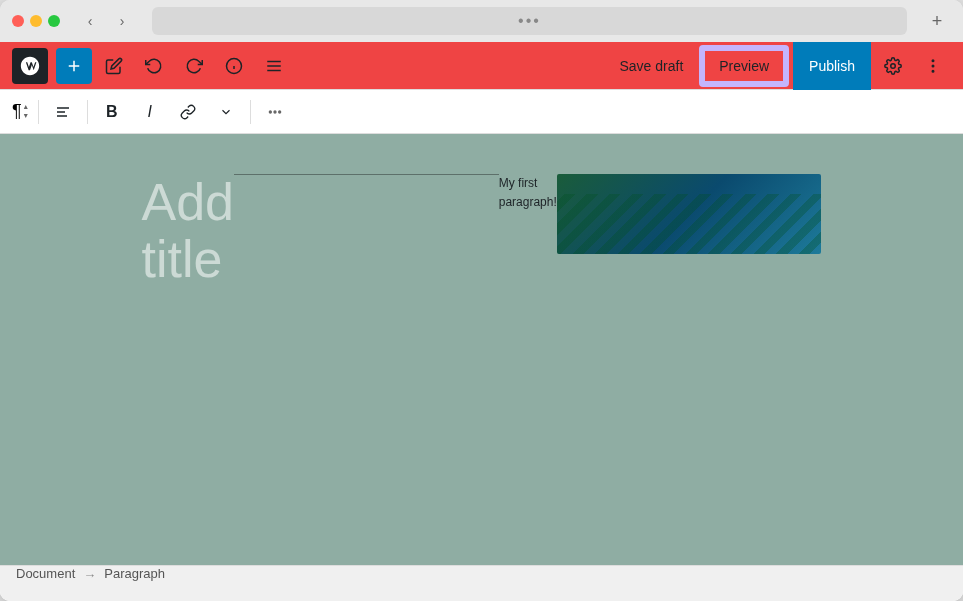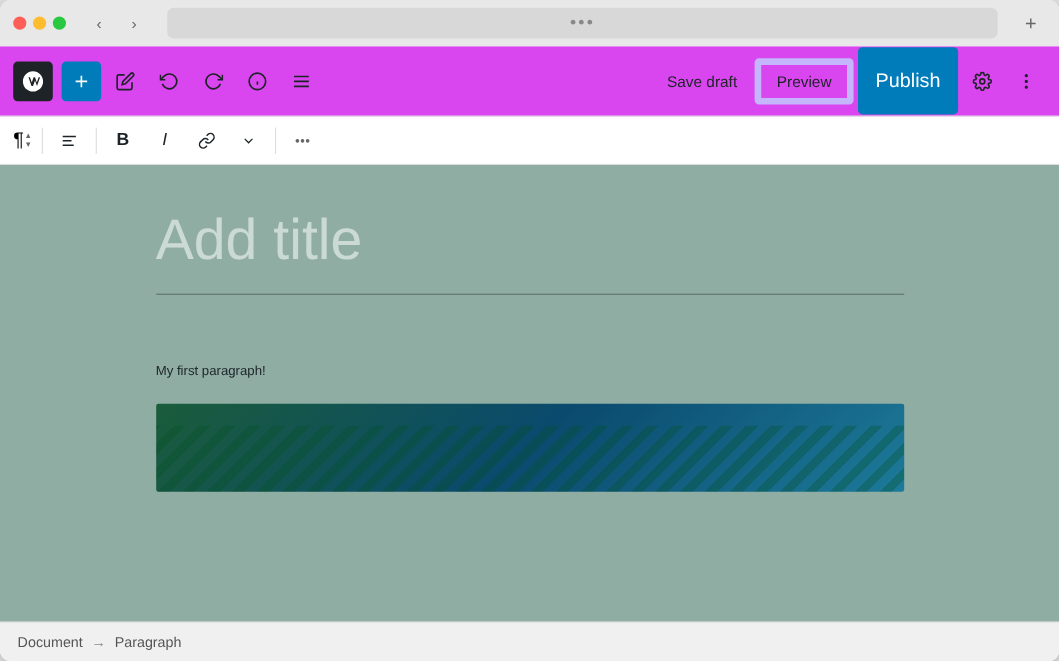--- a/index.html
+++ b/index.html
@@ -103,23 +103,23 @@
     .wp-editor {
       flex: 1;
       display: flex;
       flex-direction: column;
       background: #fff;
       overflow: hidden;
     }
 
     
     .wp-toolbar {
-      background: #d946ef;
+      background: #ef4444;
       border-bottom: 1px solid #ddd;
-      height: 64px;
+      height: 48px;
       display: flex;
       align-items: center;
       padding: 0 12px;
       gap: 4px;
       flex-shrink: 0;
     }
 
     .wp-logo-btn {
       width: 36px;
       height: 36px;
@@ -186,21 +186,21 @@
       font-size: 14px;
       padding: 7px 14px;
       border-radius: 4px;
     }
 
     .btn-publish {
       background: #007cba;
       border: none;
       cursor: pointer;
       color: #fff;
-      font-size: 18px;
+      font-size: 14px;
       font-weight: 500;
       padding: 20px 16px;
       border-radius: 4px;
     }
 
     .toolbar-icon-btn {
       width: 36px;
       height: 36px;
       background: none;
       border: none;
@@ -283,21 +283,21 @@
       display: flex;
       flex-direction: column;
       align-items: center;
     }
 
     .editor-inner {
       width: 100%;
       max-width: 800px;
       padding: 40px 60px;
       display: flex;
-      flex-direction: column;
+      flex-direction: row;
       gap: 0;
     }
 
     .title-placeholder {
       font-size: 52px;
       font-weight: 400;
       color: rgba(255,255,255,0.55);
       line-height: 1.1;
       margin-bottom: 20px;
       cursor: text;
@@ -341,21 +341,20 @@
         rgba(0,80,30,0.3) 16px
       );
     }
 
     
     .status-bar {
       height: 36px;
       background: #f0f0f0;
       border-top: 1px solid #ddd;
       display: flex;
-      align-items: center;
       padding: 0 16px;
       gap: 8px;
       flex-shrink: 0;
     }
 
     .status-item {
       font-size: 13px;
       color: #555;
       cursor: pointer;
     }

